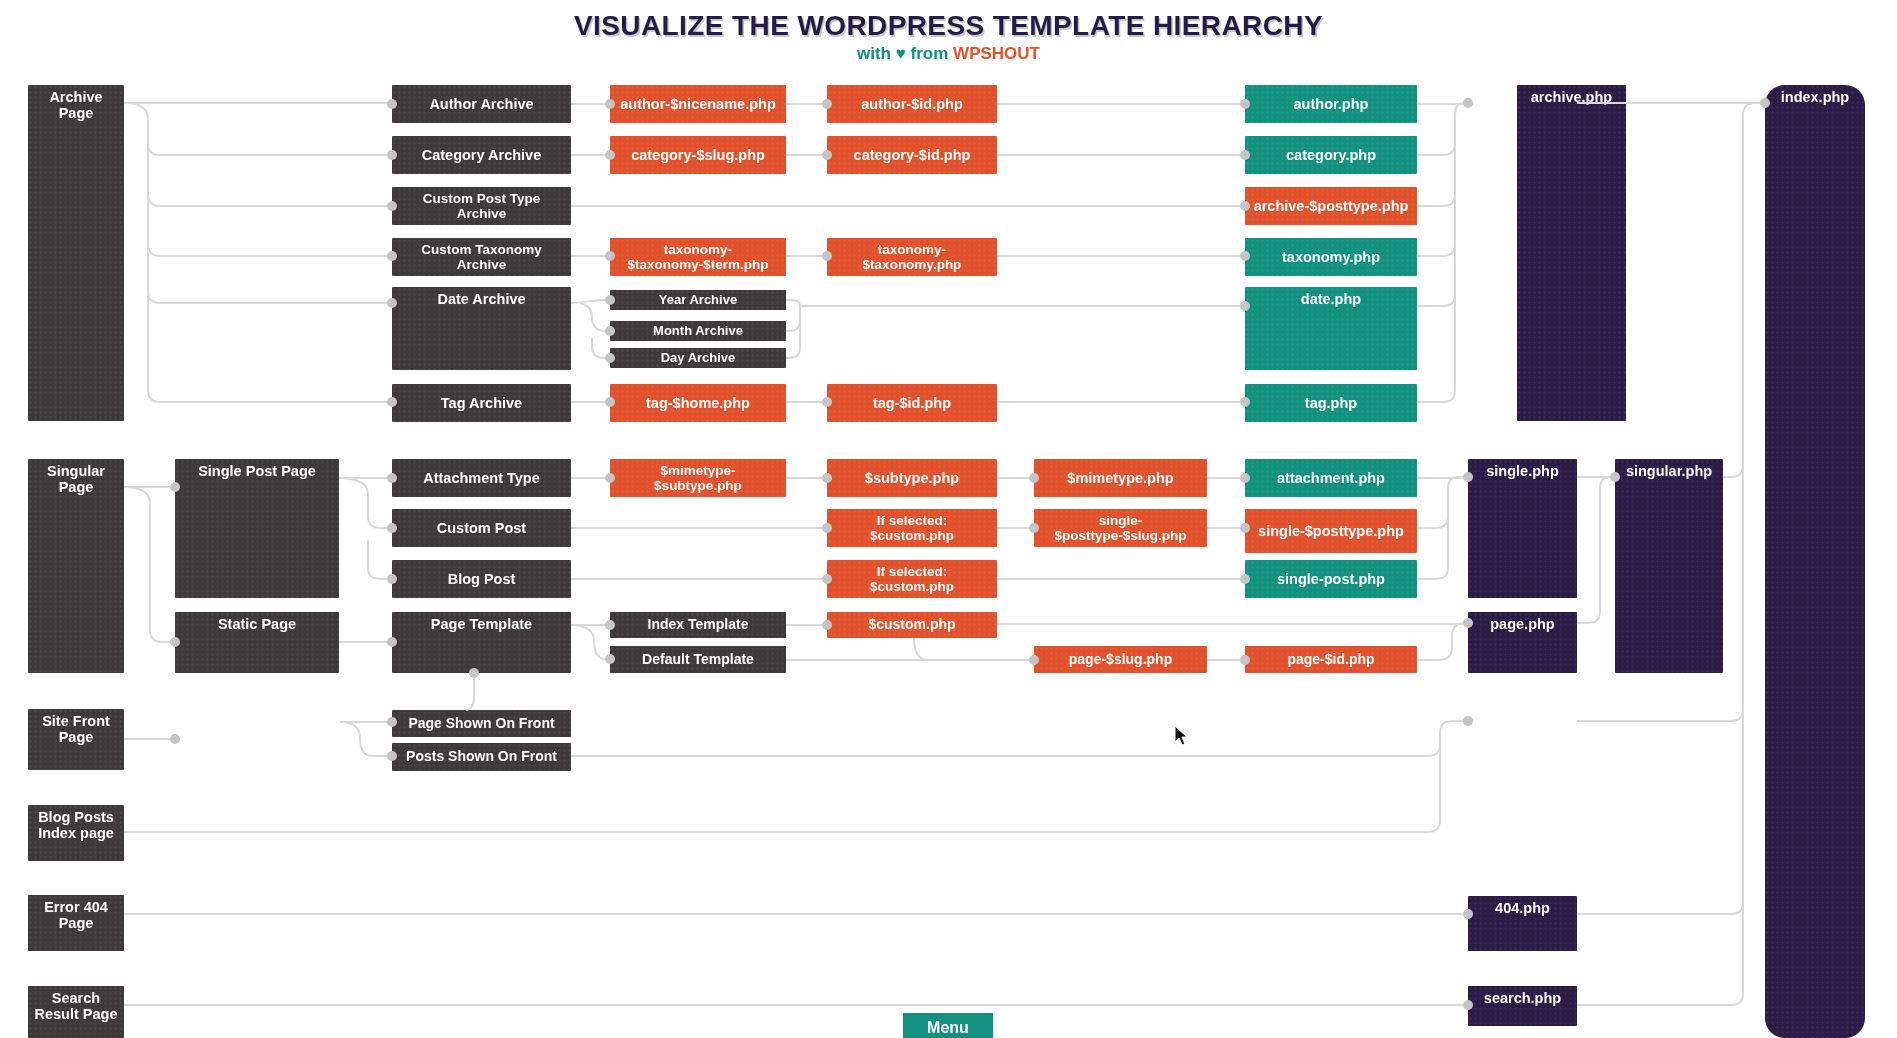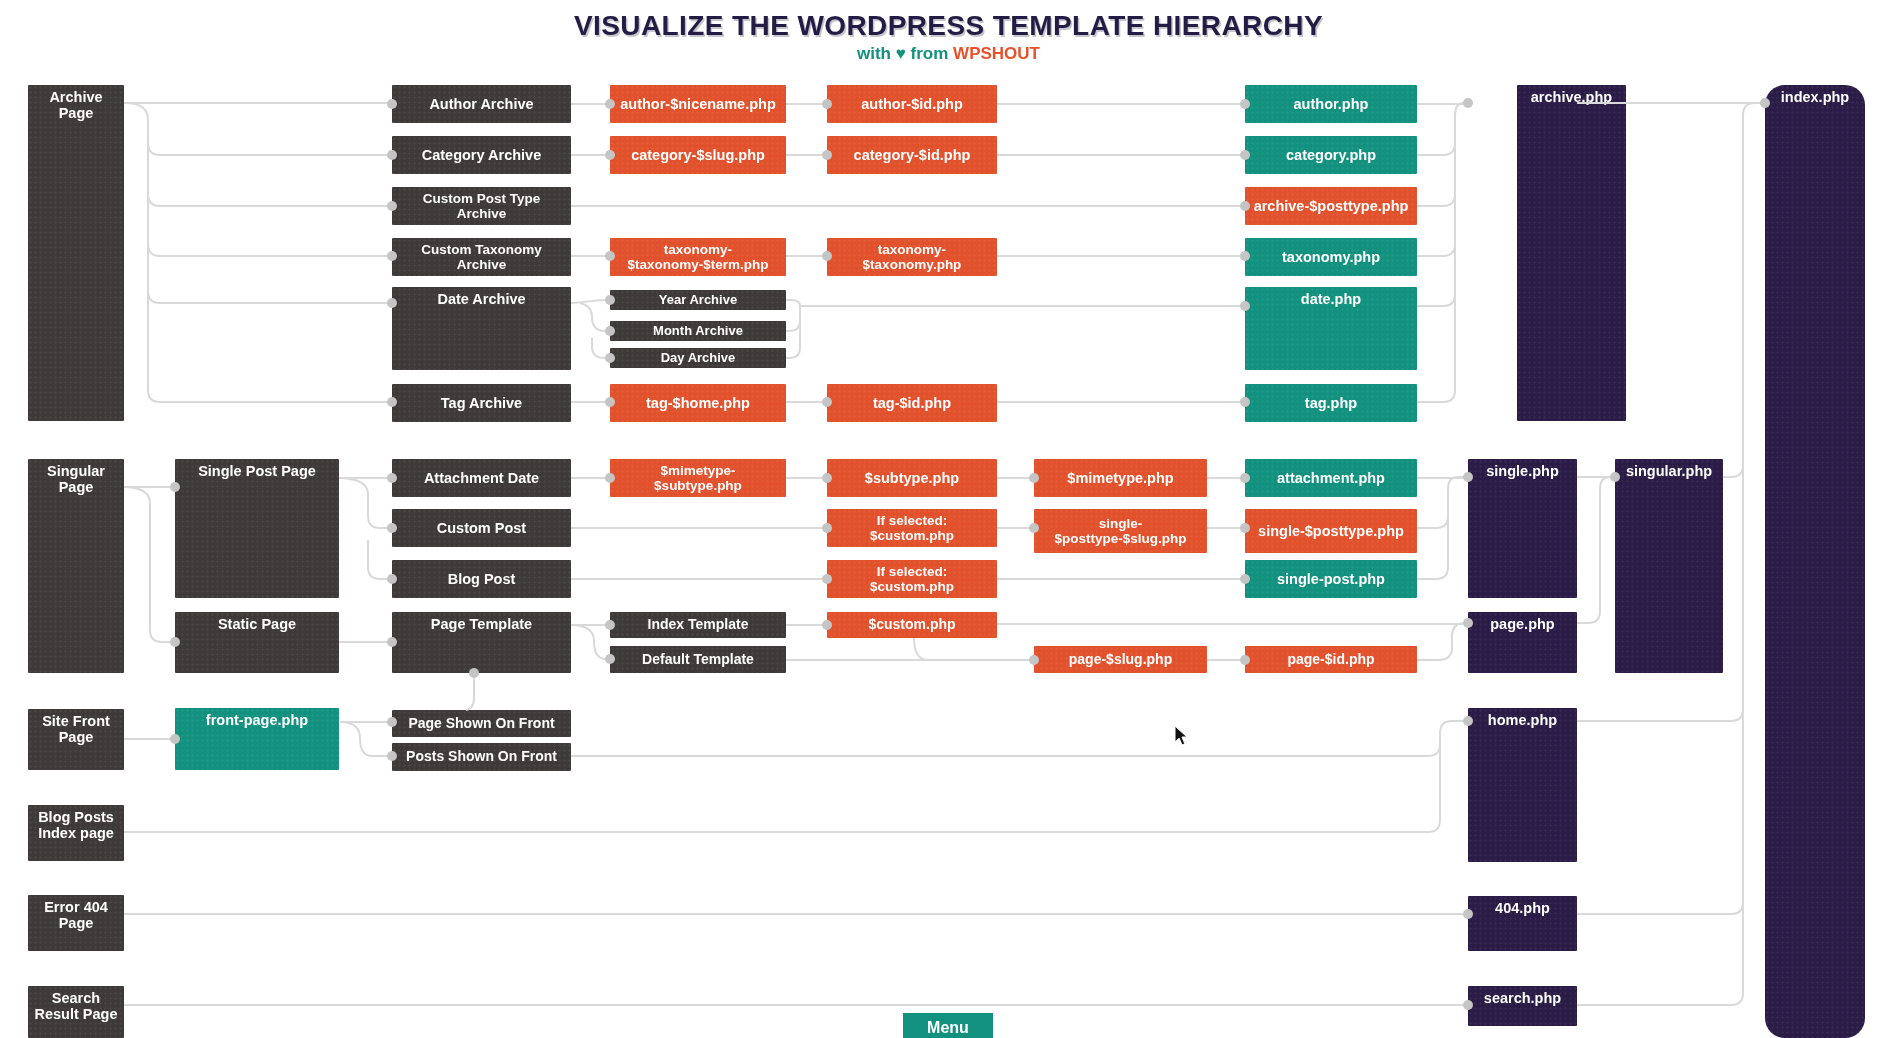--- a/index.html
+++ b/index.html
@@ -84,52 +84,50 @@
     <div class="node dark" style="left: 610px; top: 321px; width: 176px; height: 20px; font-size: 13px;">Month Archive</div>
     <div class="node dark" style="left: 610px; top: 348px; width: 176px; height: 20px; font-size: 13px;">Day Archive</div>
     <div class="node teal top" style="left: 1245px; top: 287px; width: 172px; height: 83px;">date.php</div>
     <div class="node dark" style="left: 392px; top: 384px; width: 179px; height: 38px;">Tag Archive</div>
     <div class="node orange" style="left: 610px; top: 384px; width: 176px; height: 38px;">tag-$home.php</div>
     <div class="node orange" style="left: 827px; top: 384px; width: 170px; height: 38px;">tag-$id.php</div>
     <div class="node teal" style="left: 1245px; top: 384px; width: 172px; height: 38px;">tag.php</div>
     <div class="node dark top" style="left: 28px; top: 459px; width: 96px; height: 214px;">Singular
 Page</div>
     <div class="node dark top" style="left: 175px; top: 459px; width: 164px; height: 139px;">Single Post Page</div>
-    <div class="node dark" style="left: 392px; top: 459px; width: 179px; height: 38px;">Attachment Date</div>
+    <div class="node dark" style="left: 392px; top: 459px; width: 179px; height: 38px;">Attachment Type</div>
     <div class="node orange" style="left: 610px; top: 459px; width: 176px; height: 38px; font-size: 13.5px;">$mimetype-
 $subtype.php</div>
     <div class="node orange" style="left: 827px; top: 459px; width: 170px; height: 38px;">$subtype.php</div>
     <div class="node orange" style="left: 1034px; top: 459px; width: 173px; height: 38px;">$mimetype.php</div>
     <div class="node teal" style="left: 1245px; top: 459px; width: 172px; height: 38px;">attachment.php</div>
     <div class="node navy top" style="left: 1468px; top: 459px; width: 109px; height: 139px;">single.php</div>
     <div class="node navy top" style="left: 1615px; top: 459px; width: 108px; height: 214px;">singular.php</div>
     <div class="node dark" style="left: 392px; top: 509px; width: 179px; height: 38px;">Custom Post</div>
     <div class="node orange" style="left: 827px; top: 509px; width: 170px; height: 38px; font-size: 13.5px;">If selected:
 $custom.php</div>
-    <div class="node orange" style="left: 1034px; top: 509px; width: 173px; height: 44px; font-size: 13.5px;">single-
+    <div class="node orange" style="left: 1034px; top: 509px; width: 173px; height: 38px; font-size: 13.5px;">single-
 $posttype-$slug.php</div>
     <div class="node orange" style="left: 1245px; top: 509px; width: 172px; height: 44px;">single-$posttype.php</div>
     <div class="node dark" style="left: 392px; top: 560px; width: 179px; height: 38px;">Blog Post</div>
     <div class="node orange" style="left: 827px; top: 560px; width: 170px; height: 38px; font-size: 13.5px;">If selected:
 $custom.php</div>
     <div class="node teal" style="left: 1245px; top: 560px; width: 172px; height: 38px;">single-post.php</div>
     <div class="node dark top" style="left: 175px; top: 612px; width: 164px; height: 61px;">Static Page</div>
     <div class="node dark top" style="left: 392px; top: 612px; width: 179px; height: 61px;">Page Template</div>
     <div class="node dark" style="left: 610px; top: 612px; width: 176px; height: 26px; font-size: 14px;">Index Template</div>
     <div class="node orange" style="left: 827px; top: 612px; width: 170px; height: 26px; font-size: 14px;">$custom.php</div>
     <div class="node dark" style="left: 610px; top: 646px; width: 176px; height: 27px; font-size: 14px;">Default Template</div>
     <div class="node orange" style="left: 1034px; top: 646px; width: 173px; height: 27px; font-size: 14px;">page-$slug.php</div>
     <div class="node orange" style="left: 1245px; top: 646px; width: 172px; height: 27px; font-size: 14px;">page-$id.php</div>
     <div class="node navy top" style="left: 1468px; top: 612px; width: 109px; height: 61px;">page.php</div>
     <div class="node dark top" style="left: 28px; top: 709px; width: 96px; height: 61px;">Site Front
 Page</div>
-    <div class="node teal top" style="left: 175px; top: 708px; width: 164px; height: 62px;">front-page.php</div>
     <div class="node dark" style="left: 392px; top: 710px; width: 179px; height: 27px; font-size: 14px;">Page Shown On Front</div>
     <div class="node dark" style="left: 392px; top: 743px; width: 179px; height: 28px; font-size: 14px;">Posts Shown On Front</div>
-    <div class="node navy top" style="left: 1468px; top: 708px; width: 109px; height: 154px;">home.php</div>
     <div class="node dark top" style="left: 28px; top: 805px; width: 96px; height: 56px;">Blog Posts
 Index page</div>
     <div class="node dark top" style="left: 28px; top: 895px; width: 96px; height: 56px;">Error 404
 Page</div>
     <div class="node navy top" style="left: 1468px; top: 896px; width: 109px; height: 55px;">404.php</div>
     <div class="node dark top" style="left: 28px; top: 986px; width: 96px; height: 52px;">Search
 Result Page</div>
     <div class="node navy top" style="left: 1468px; top: 986px; width: 109px; height: 40px;">search.php</div>
   </div>
 

